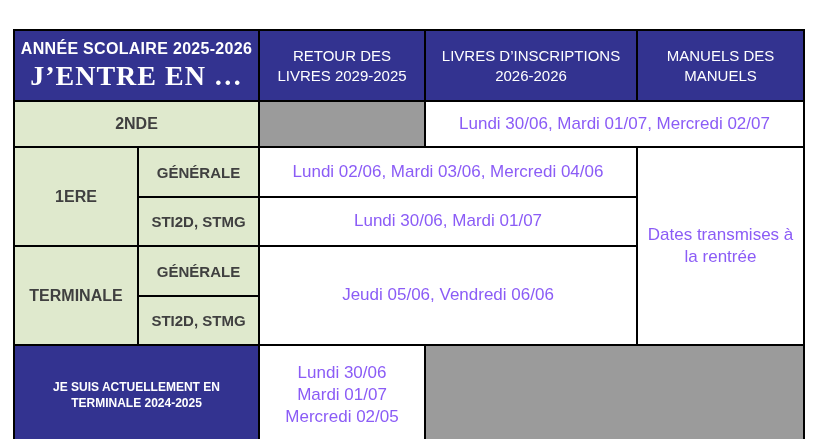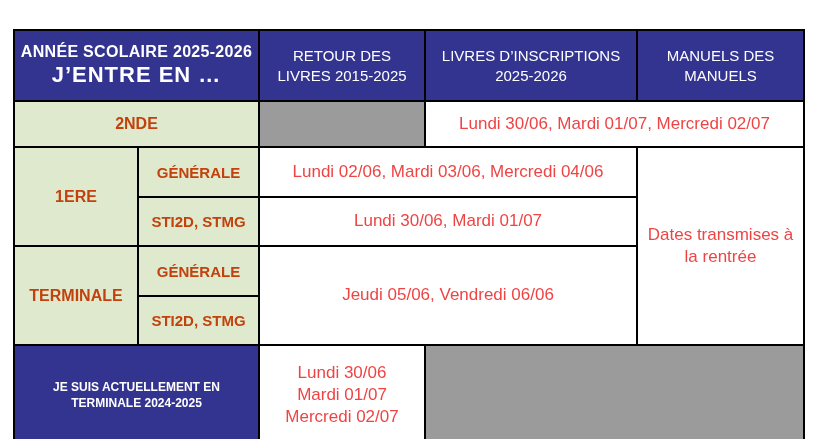--- a/index.html
+++ b/index.html
@@ -25,35 +25,36 @@
     table-layout: fixed;
   }
   table.sched td, table.sched th {
     border: 2px solid #000000;
     text-align: center;
     vertical-align: middle;
     padding: 2px 4px;
     overflow: hidden;
   }
   .navy  { background: var(--navy, #333390); color: #ffffff; }
-  .green { background: var(--green, #dfe9cd); color: #c2410c; }
+  .green { background: var(--green, #dfe9cd); color: #404040; }
   .gray  { background: var(--gray, #9b9b9b); }
-  .white { background: #ffffff; color: #ef4444; }
+  .white { background: #ffffff; color: #8b5cf6; }
 
   .h-line1 {
     font-size: 16px;
     font-weight: bold;
     letter-spacing: 0.3px;
     line-height: 1.25;
   }
   .h-line2 {
-    font-size: 22px;
+    font-size: 28px;
     font-weight: bold;
     letter-spacing: 1px;
     line-height: 1.2;
+    font-family: Liberation Serif, serif;
   }
   .h-col {
     font-size: 15px;
     font-weight: normal;
     line-height: 1.3;
   }
   .level-label {
     font-size: 16px;
     font-weight: bold;
   }
@@ -89,25 +90,25 @@
     </colgroup>
 
     <tbody>
         <tr style="height:71px">
       <th colspan="2" class="navy">
         <div class="h-line1">ANNÉE SCOLAIRE 2025-2026</div>
         <div class="h-line2">J’ENTRE EN …</div>
       </th>
       <th class="navy">
         <div class="h-col">RETOUR DES</div>
-        <div class="h-col">LIVRES 2015-2025</div>
+        <div class="h-col">LIVRES 2029-2025</div>
       </th>
       <th class="navy">
         <div class="h-col">LIVRES D’INSCRIPTIONS</div>
-        <div class="h-col">2025-2026</div>
+        <div class="h-col">2026-2026</div>
       </th>
       <th class="navy">
         <div class="h-col">MANUELS DES</div>
         <div class="h-col">MANUELS</div>
       </th>
     </tr>
 
     <tr style="height:46px">
       <td colspan="2" class="green level-label">2NDE</td>
       <td class="gray"></td>
@@ -137,19 +138,19 @@
     </tr>
 
     <tr style="height:100px">
       <td colspan="2" class="navy bottom-label">
         <div>JE SUIS ACTUELLEMENT EN</div>
         <div>TERMINALE 2024-2025</div>
       </td>
       <td class="white date-text">
         <div>Lundi 30/06</div>
         <div>Mardi 01/07</div>
-        <div>Mercredi 02/07</div>
+        <div>Mercredi 02/05</div>
       </td>
       <td colspan="2" class="gray bevel-bottom"></td>
     </tr>
   </tbody>
     </table>
 </div>
 
 </body></html>

